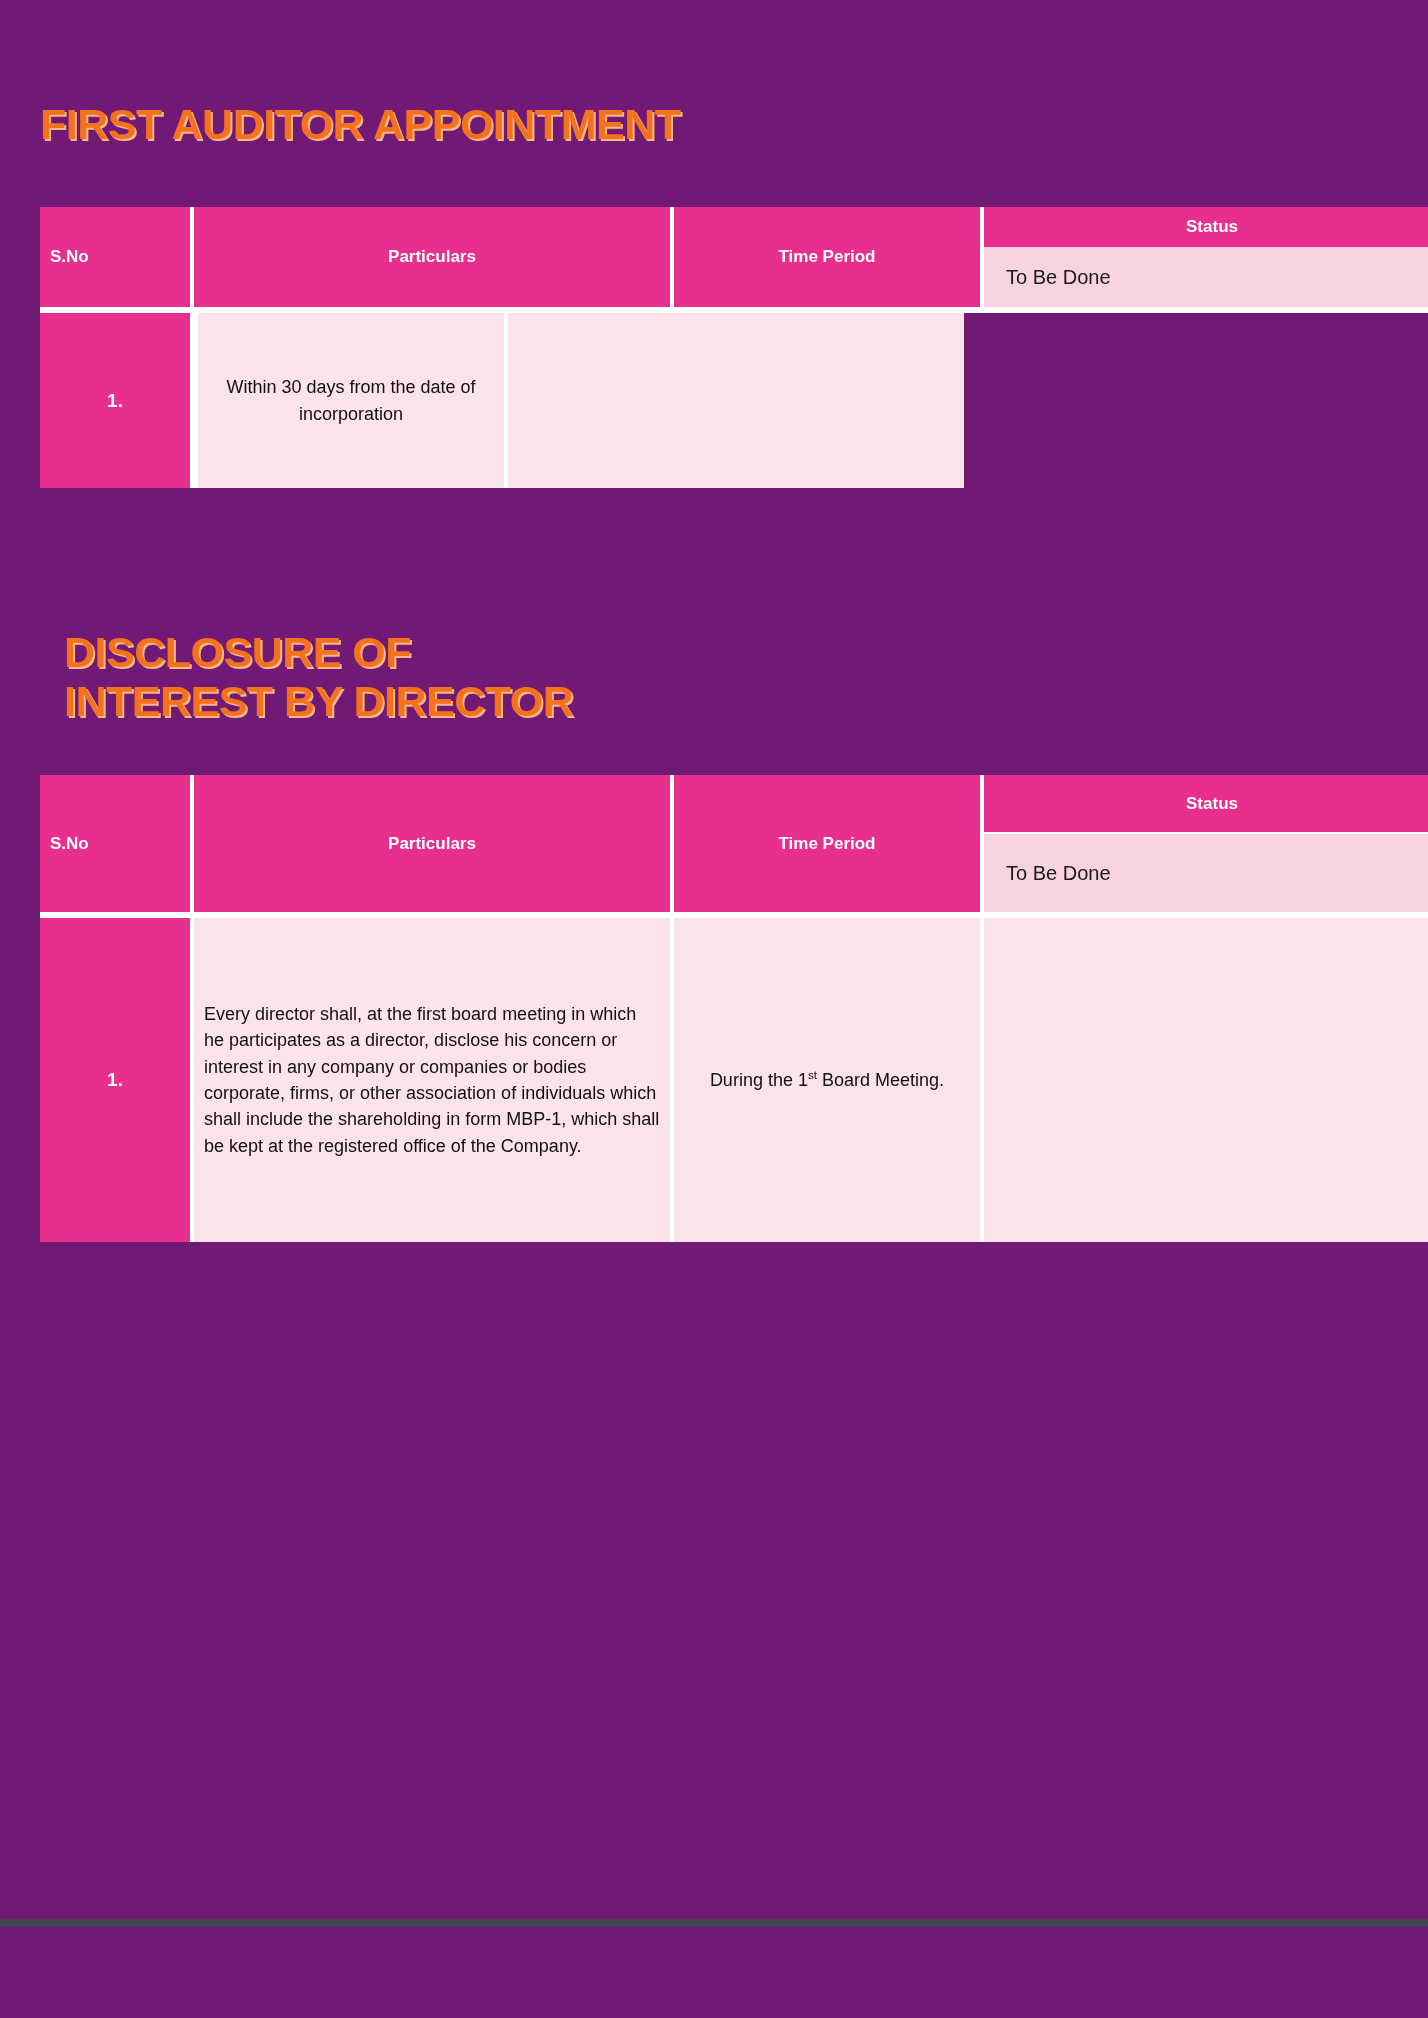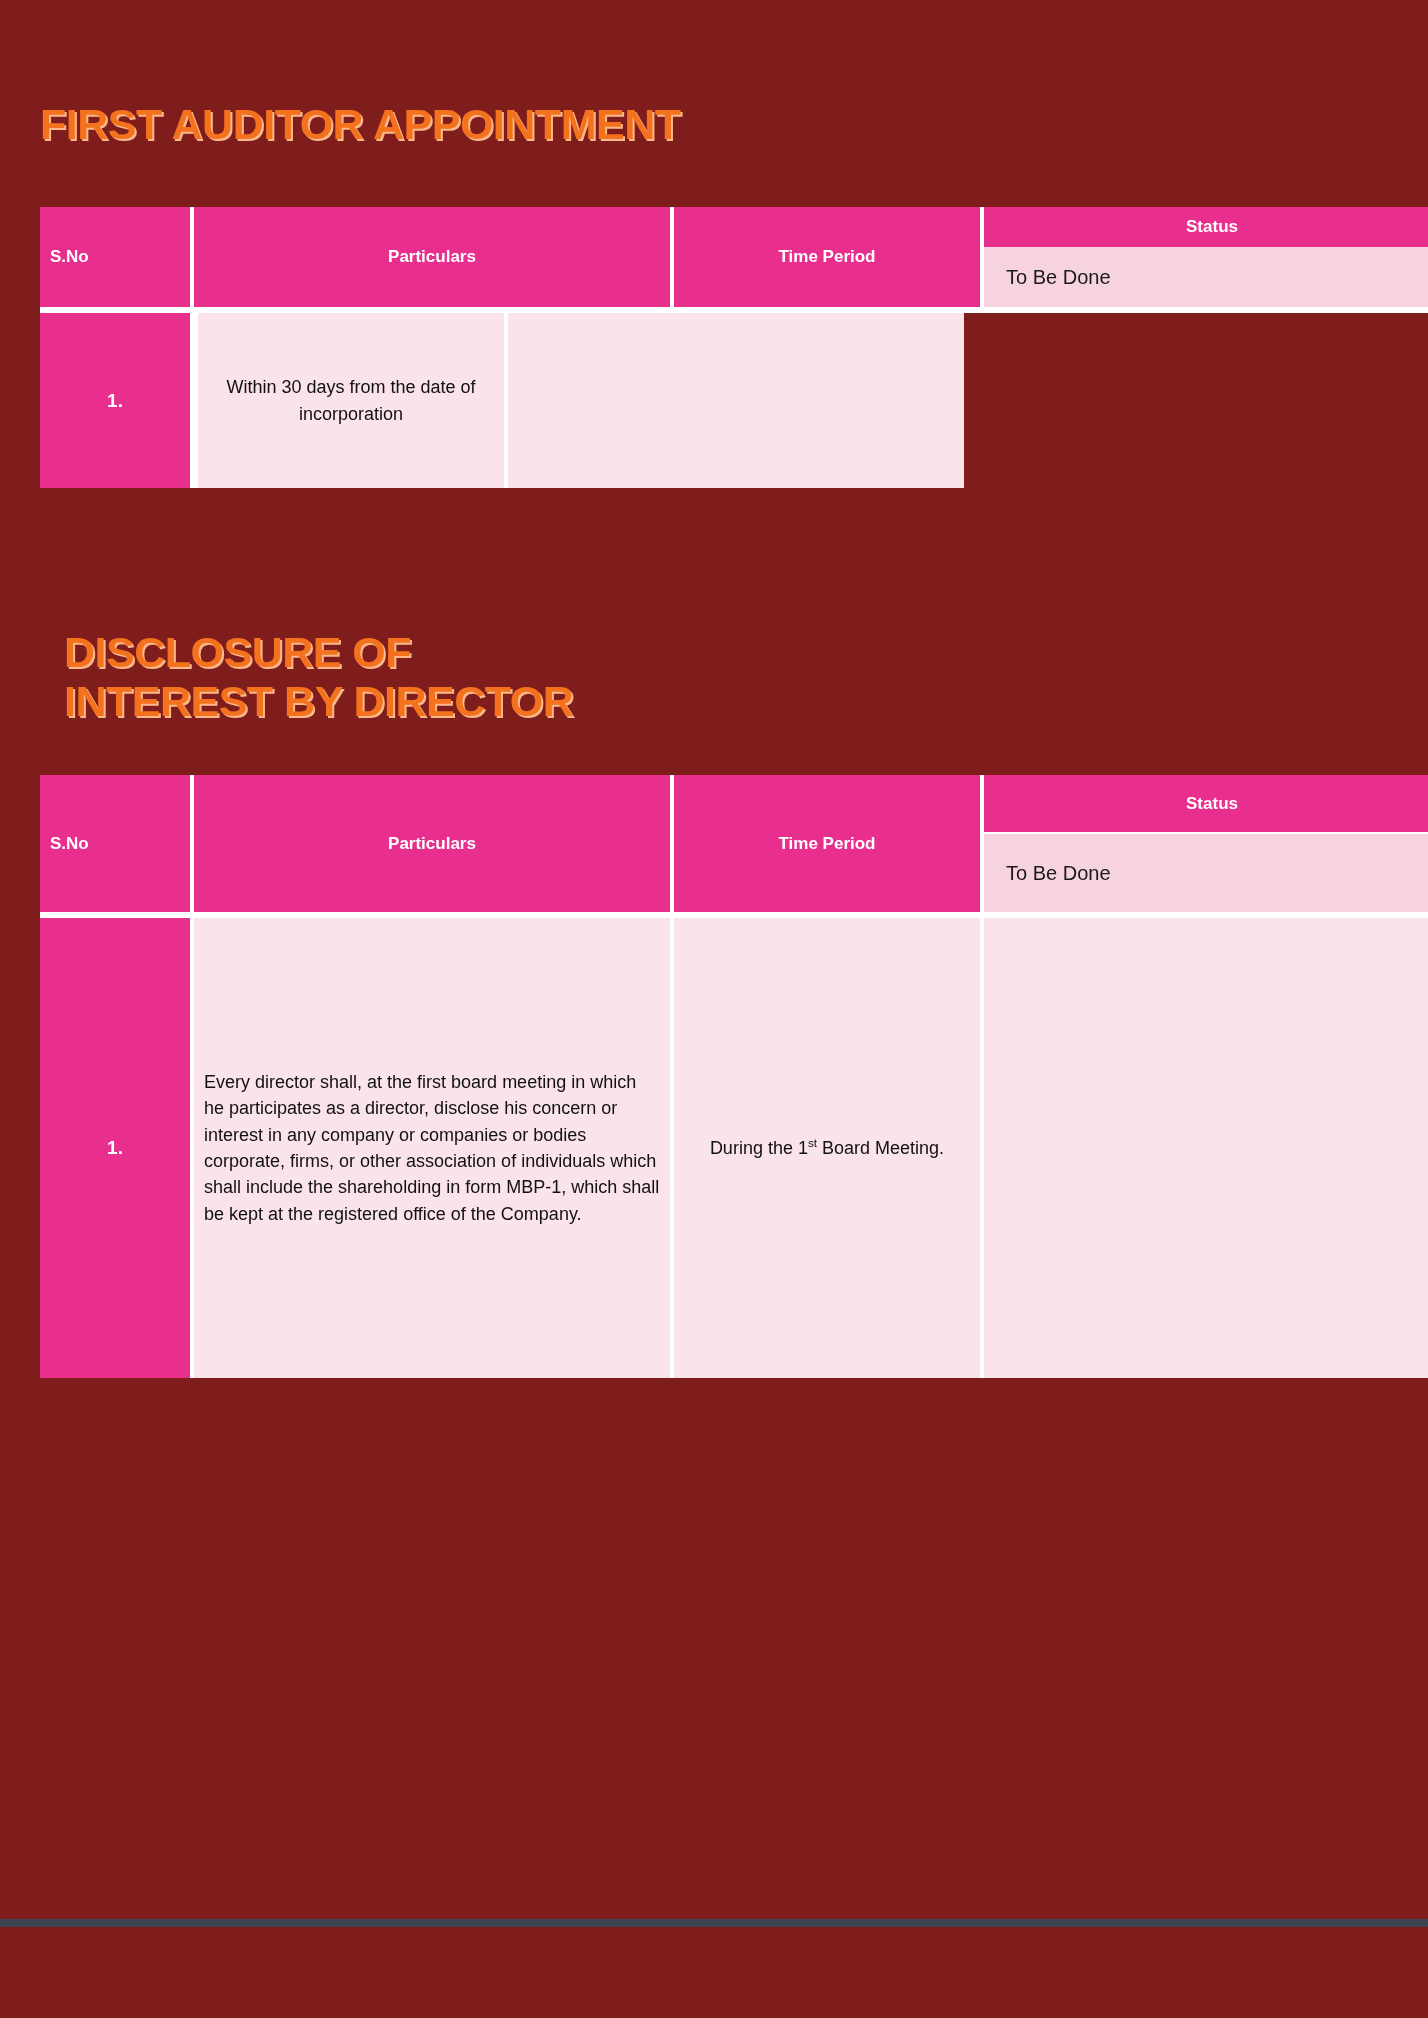--- a/index.html
+++ b/index.html
@@ -13,21 +13,21 @@
     position: relative;
     font-family: "Liberation Sans", sans-serif;
     overflow: hidden;
   }
 
   .page {
     position: absolute;
     left: 0; top: 0;
     width: 1428px;
     height: 2018px;
-    background: #7f1d1d;
+    background: #701a75;
   }
 
   
   .section-title {
     position: absolute;
     font-size: 43px;
     font-weight: bold;
     letter-spacing: -0.5px;
     color: #F4721E;
     text-shadow: 2px 2px 0 #f9b98c;
@@ -91,21 +91,21 @@
   #table-1 .body-h { height: 175px; }
 
   
   #table-2 { left: 40px; top: 775px; }
   #table-2 .c-sno  { width: 150px; }
   #table-2 .c-part { width: 476px; }
   #table-2 .c-time { width: 306px; }
   #table-2 .c-stat { width: 456px; }
 
   #table-2 .head-h { height: 137px; }
-  #table-2 .body-h { height: 460px; }
+  #table-2 .body-h { height: 324px; }
 
   
   .stat-wrap {
     display: flex;
     flex-direction: column;
     box-sizing: border-box;
   }
   .stat-title {
     background: #E82F8E;
     color: #ffffff;

